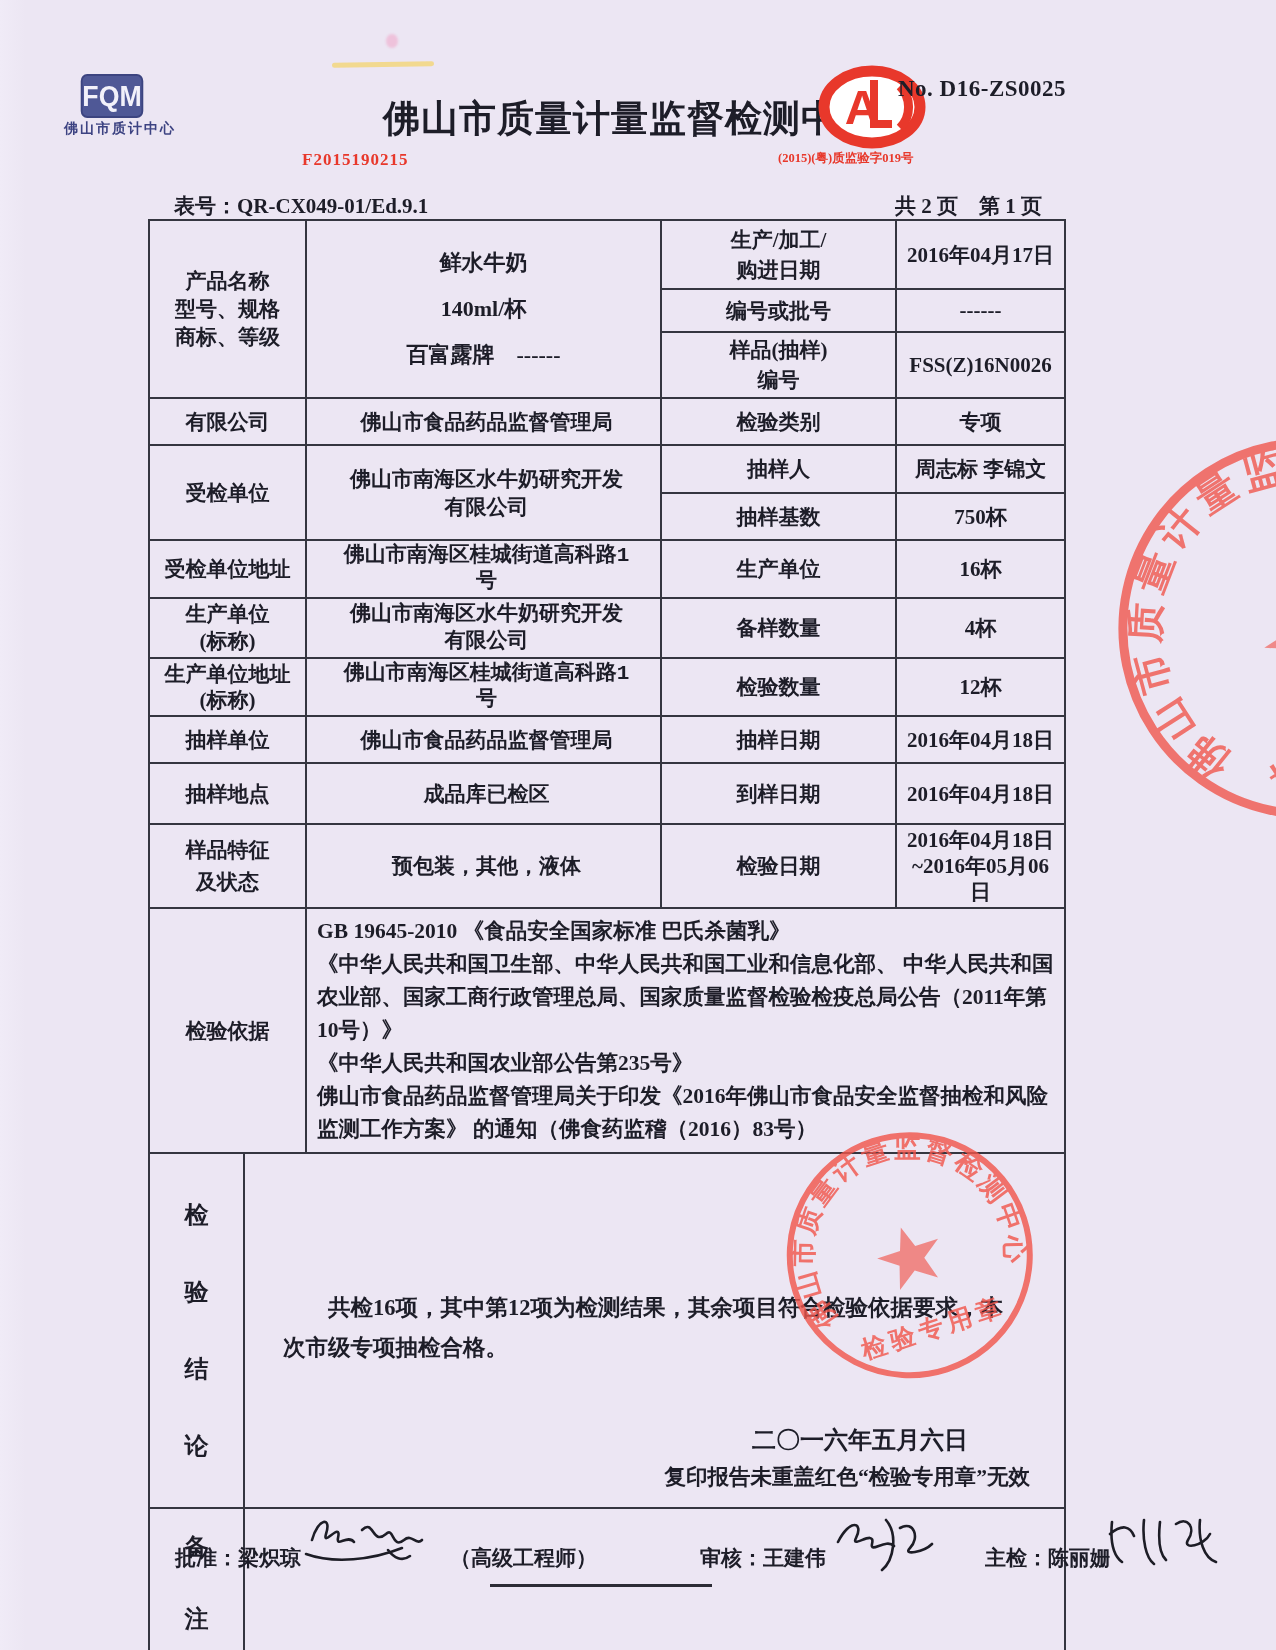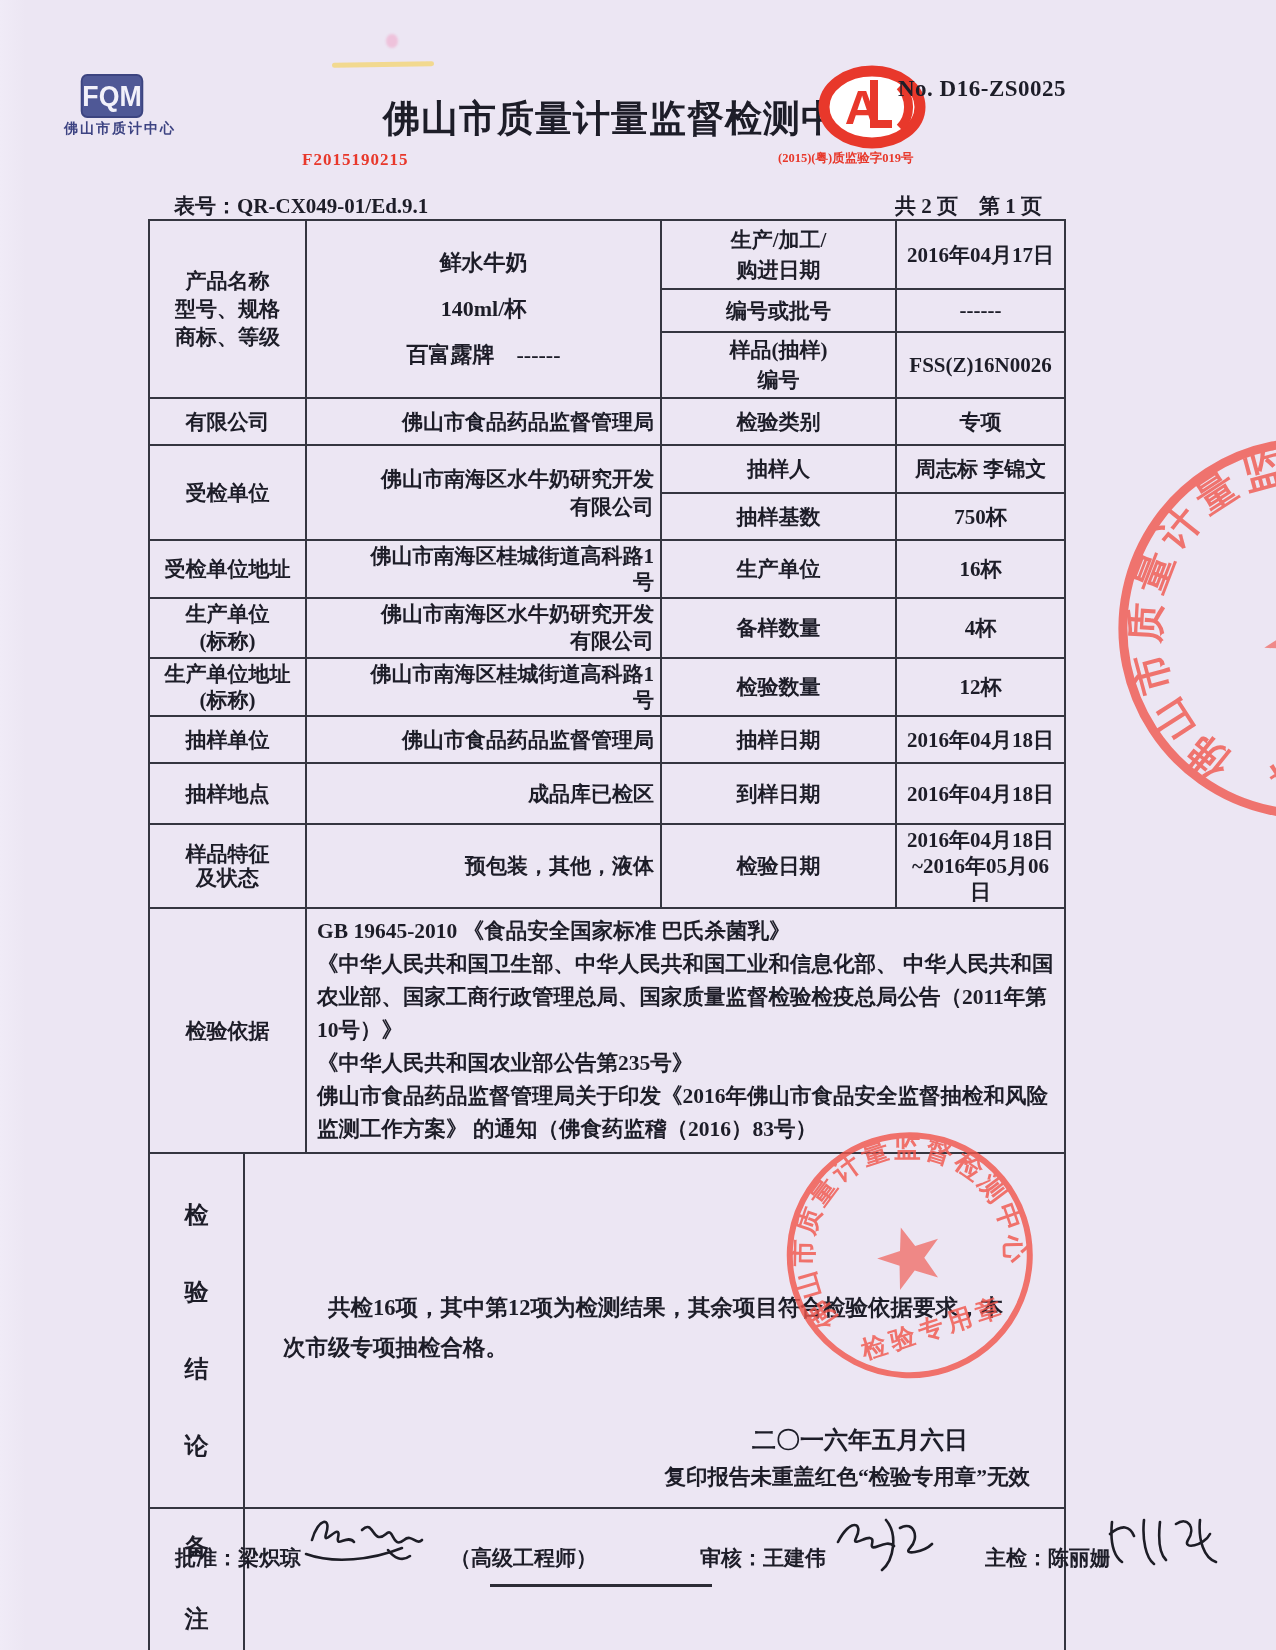--- a/index.html
+++ b/index.html
@@ -27,21 +27,21 @@
   .report-no{left:898px;top:76px;font-size:23px;font-weight:bold;letter-spacing:.5px;}
   .form-row{left:148px;top:192px;width:916px;font-size:21px;font-weight:bold;}
   .form-left{position:absolute;left:26px;top:0;}
   .form-right{position:absolute;right:22px;top:0;}
   
   .tbl-wrap{left:148px;top:219px;width:916px;}
   table{border-collapse:collapse;table-layout:fixed;width:916px;}
   td{border:2px solid #353640;font-size:21px;font-weight:bold;padding:2px 6px;vertical-align:middle;overflow:hidden;}
   td.lab{text-align:center;}
   td.val{text-align:center;}
-  td.vleft{text-align:right;padding-left:12px;}
+  td.vleft{text-align:center;padding-left:12px;font-family:Liberation Mono, monospace;}
   td.prod{text-align:center;line-height:46px;font-size:22px;margin-top:35px;}
   td.twolab{line-height:30px;}
   .t2{margin-top:-2px;}
   .t2 td.vlab{text-align:center;font-size:24px;}
   .basis{vertical-align:middle;line-height:33px;font-size:21.5px;padding:6px 10px 6px 10px;text-align:left;margin-left:47px;}
   .concl-cell{position:relative;vertical-align:top;padding:16px;}
   .concl-text{margin:118px 26px 0 22px;font-size:22.5px;line-height:40px;text-indent:2em;text-align:left;}
   .concl-date{margin-top:56px;text-align:right;padding-right:80px;font-size:24px;}
   .concl-note{margin-top:6px;text-align:right;padding-right:18px;font-size:21.5px;}
   .remark-cell{position:relative;}
@@ -166,21 +166,21 @@
         <td class="lab">抽样日期</td>
         <td class="val">2016年04月18日</td>
       </tr>
       <tr style="height:61px">
         <td class="lab">抽样地点</td>
         <td class="vleft">成品库已检区</td>
         <td class="lab">到样日期</td>
         <td class="val">2016年04月18日</td>
       </tr>
       <tr style="height:55px">
-        <td class="lab ml" style="line-height:24px">样品特征
+        <td class="lab ml" style="line-height:32px">样品特征
 及状态</td>
         <td class="vleft">预包装，其他，液体</td>
         <td class="lab">检验日期</td>
         <td class="val ml" style="line-height:26px">2016年04月18日
 ~2016年05月06日</td>
       </tr>
       <tr style="height:197px">
         <td class="lab">检验依据</td>
         <td class="basis ml" colspan="3">GB 19645-2010 《食品安全国家标准 巴氏杀菌乳》
 《中华人民共和国卫生部、中华人民共和国工业和信息化部、 中华人民共和国农业部、国家工商行政管理总局、国家质量监督检验检疫总局公告（2011年第10号）》

